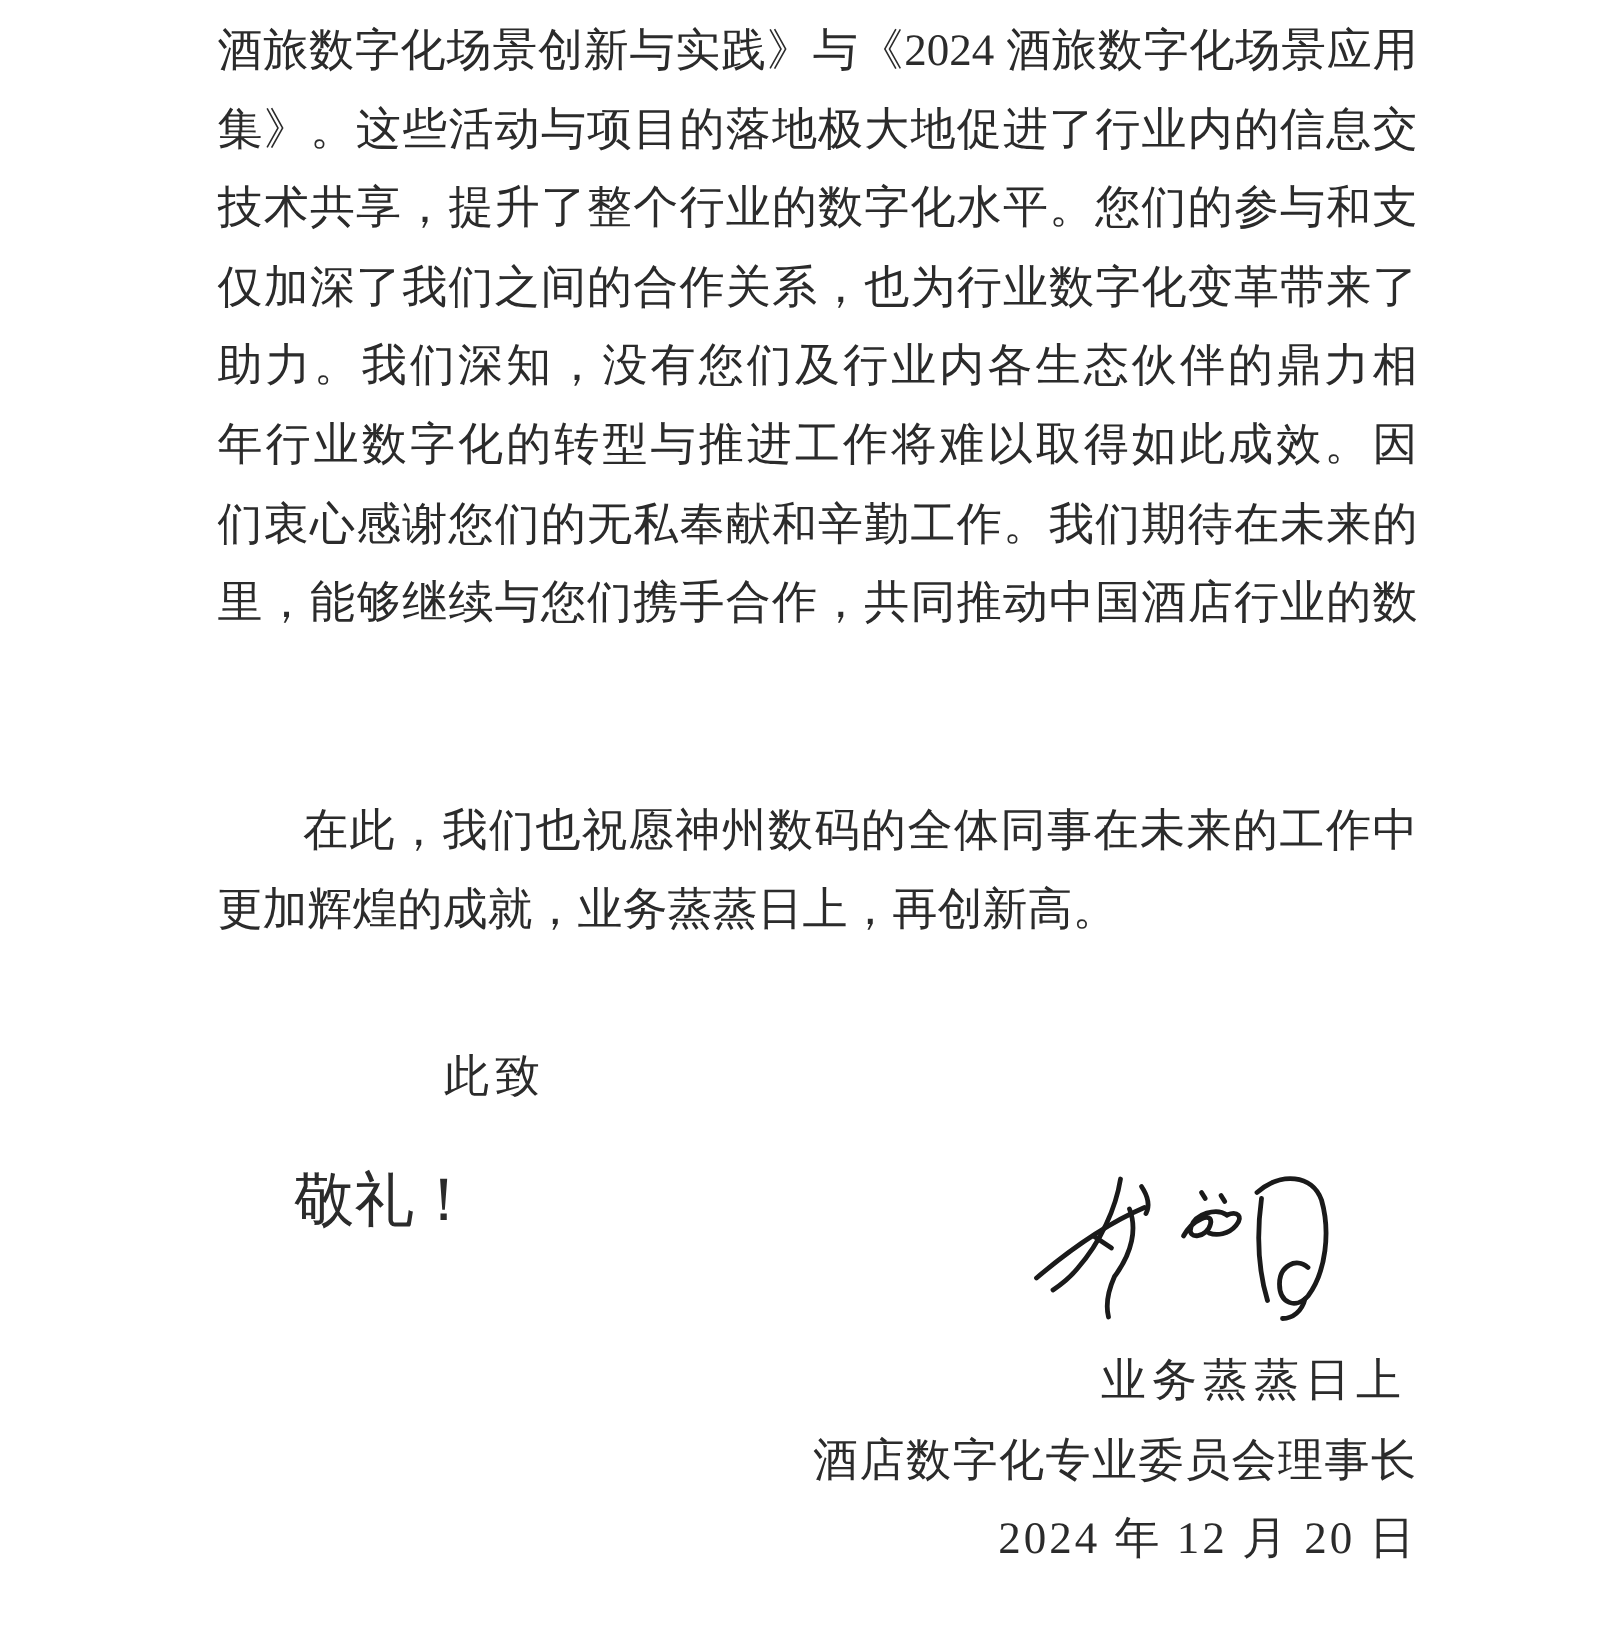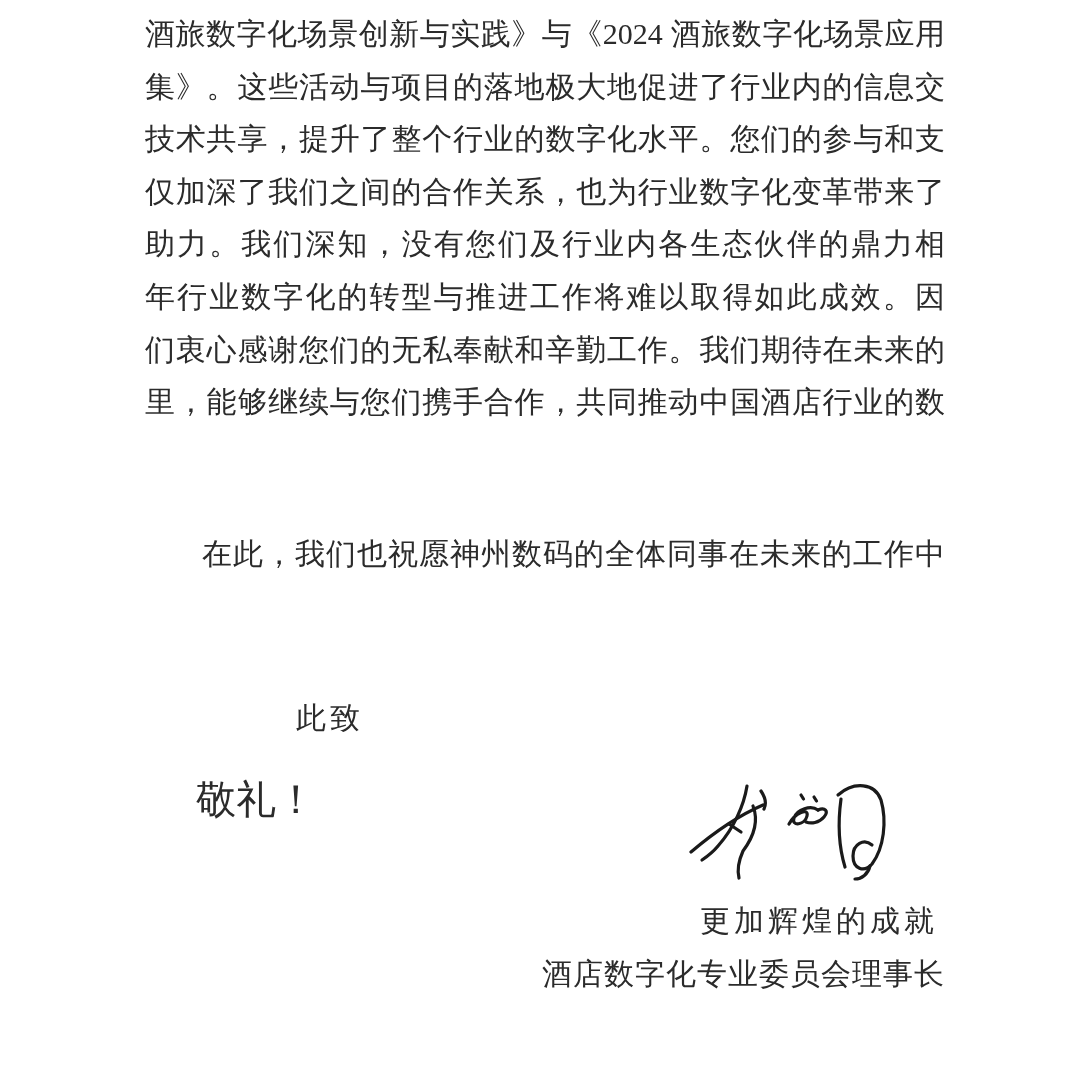--- a/index.html
+++ b/index.html
@@ -82,20 +82,21 @@
     <div class="line jline">技术共享，提升了整个行业的数字化水平。您们的参与和支持不</div>
     <div class="line jline">仅加深了我们之间的合作关系，也为行业数字化变革带来了新的</div>
     <div class="line jline">助力。我们深知，没有您们及行业内各生态伙伴的鼎力相助，2024</div>
     <div class="line jline">年行业数字化的转型与推进工作将难以取得如此成效。因此，我</div>
     <div class="line jline">们衷心感谢您们的无私奉献和辛勤工作。我们期待在未来的日子</div>
     <div class="line jline">里，能够继续与您们携手合作，共同推动中国酒店行业的数字化</div>
   </div>
 
   <div class="bodycol p2">
     <div class="line jline indent2">在此，我们也祝愿神州数码的全体同事在未来的工作中取得</div>
+    <div class="line lline">更加辉煌的成就，业务蒸蒸日上，再创新高。</div>
   </div>
 
   <div class="cishi">此致</div>
   <div class="jingli">敬礼！</div>
 
   <svg class="signature" viewBox="0 0 210 115" xmlns="http://www.w3.org/2000/svg" fill="none" stroke="#1a1a1a" stroke-width="3.2" stroke-linecap="round" stroke-linejoin="round">
 
     <path d="M 8 80 C 28 63, 52 45, 80 33"></path>
     <path d="M 64 14 C 61 33, 51 56, 35 74 C 30 80, 25 84, 19 88"></path>
     <path d="M 70 34 C 75 47, 72 63, 60 79 C 56 88, 54 98, 56 106"></path>
@@ -106,17 +107,18 @@
     <path d="M 135 38 C 142 35, 146 39, 141 45 C 136 51, 128 52, 123 50"></path>
     <path d="M 118 23 l 2.5 4"></path>
     <path d="M 131 25 l 2.5 4"></path>
 
     <path d="M 158 27 C 155 49, 155 72, 162 95"></path>
     <path d="M 155 23 C 171 9, 192 11, 198 28 C 204 49, 201 76, 189 92 C 181 101, 170 97, 170 84 C 170 72, 181 66, 189 73"></path>
     <path d="M 187 94 C 185 102, 179 107, 172 107"></path>
   </svg>
 
   <div class="signer">
-    <div class="org">更加辉煌的成就</div>
+    <div class="org">业务蒸蒸日上</div>
     <div class="title">酒店数字化专业委员会理事长</div>
+    <div class="date">2024 年 12 月 20 日</div>
   </div>
 
 </div>
 
 </body></html>

